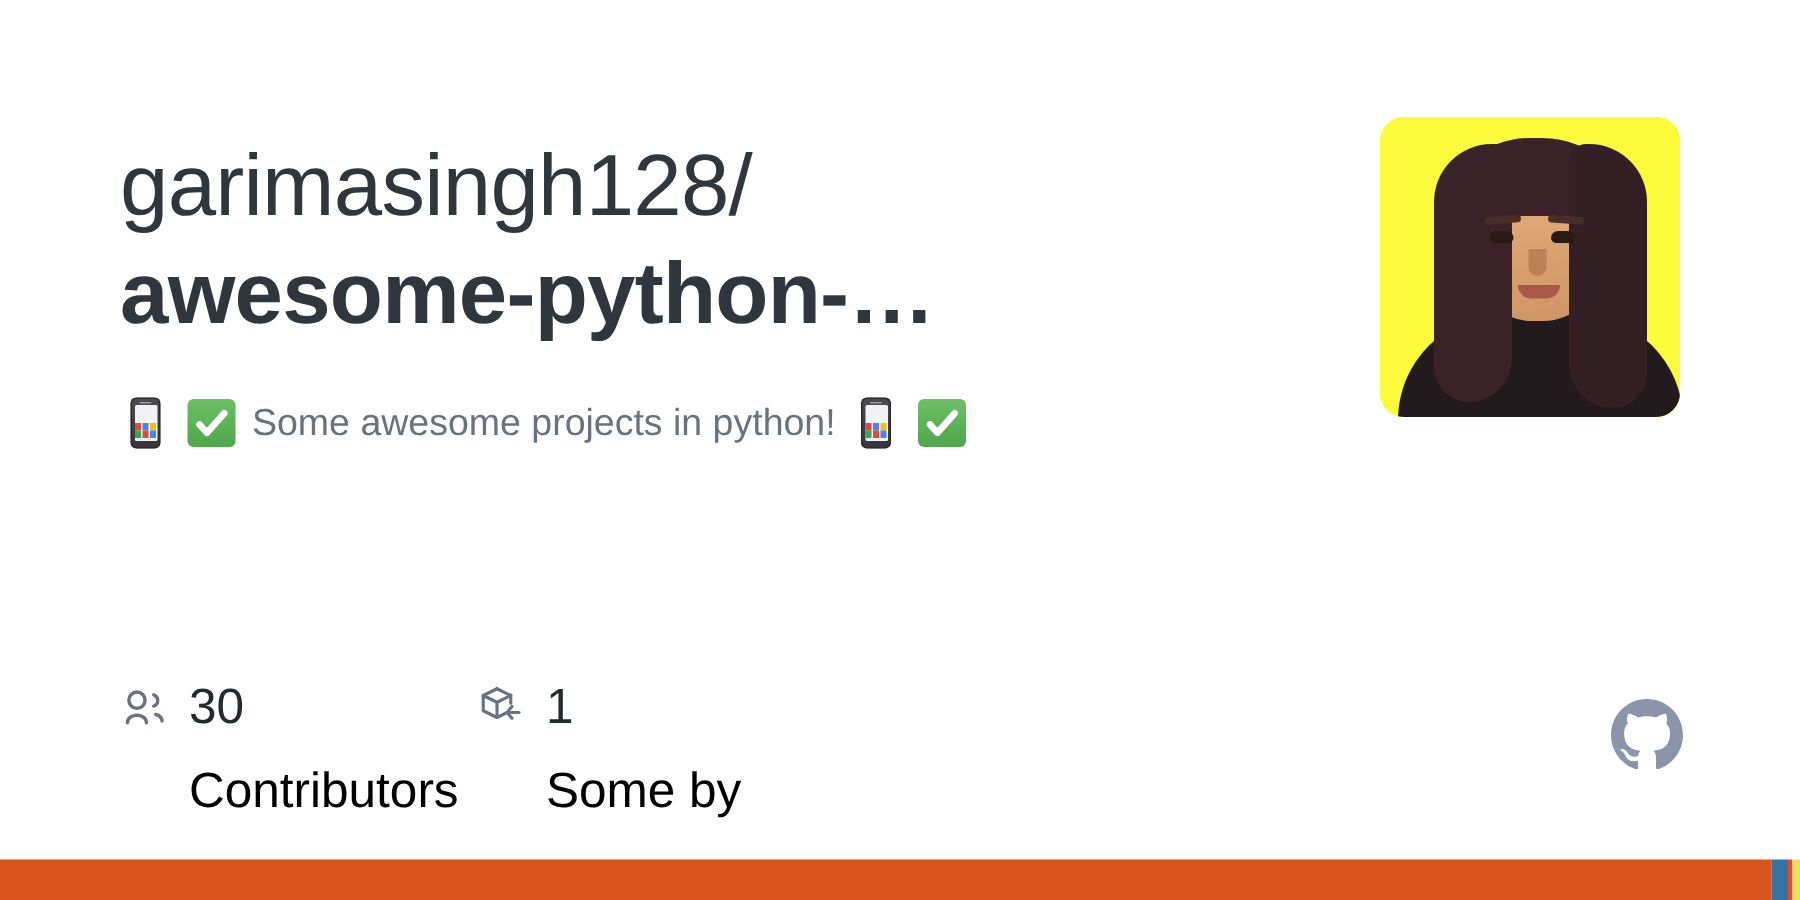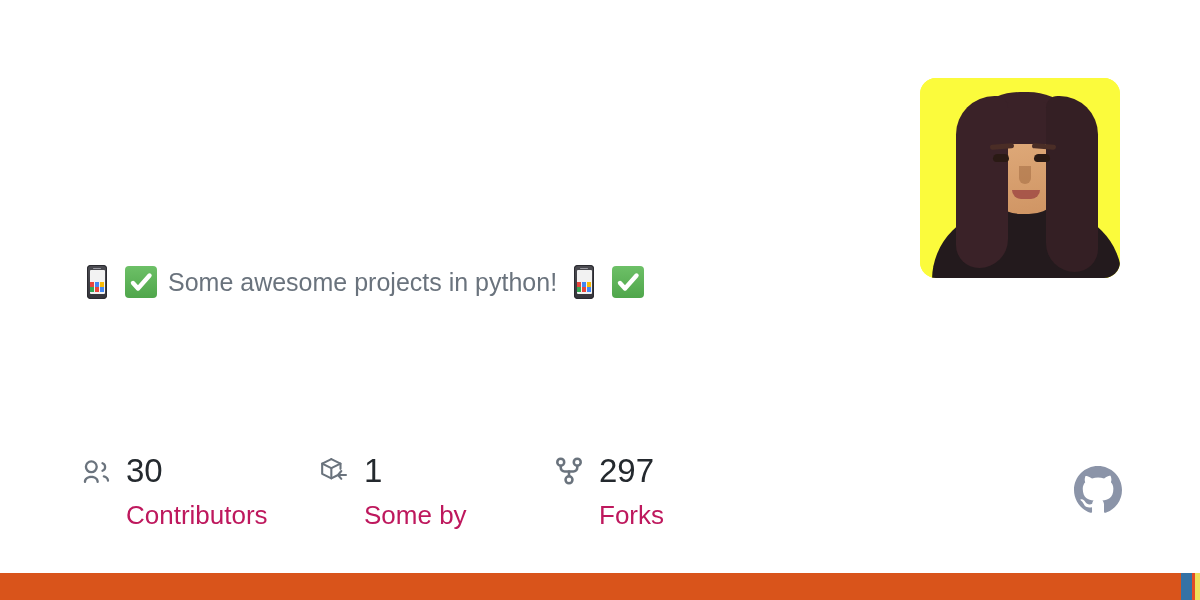--- a/index.html
+++ b/index.html
@@ -296,24 +296,24 @@
     color: #6a737d;
     flex: 0 0 auto;
   }
   .stat-value {
     color: #24292e;
     font-size: 33px;
     font-weight: 400;
     line-height: 38px;
   }
   .stat-label {
-    color: #be185d;
-    font-size: 26px;
+    color: #000000;
+    font-size: 33px;
     line-height: 34px;
-    margin-top: 8px;
+    margin-top: 20px;
     margin-left: 46px;
   }
 
   
   .gh-mark {
     position: absolute;
     left: 1074px;
     top: 466px;
     width: 48px;
     height: 48px;
@@ -331,20 +331,26 @@
   }
   .lang-seg {
     height: 100%;
   }
 </style>
 </head>
 <body>
 
 <div class="card" style="background: rgb(255, 255, 255);">
 
+  <div class="title-block">
+    <h1 class="repo-title" style="color: rgb(47, 54, 61);">
+      <span class="owner-line">garimasingh128/</span>
+      <span class="repo-line">awesome-python-…</span>
+    </h1>
+  </div>
 
   <div class="description" style="color: rgb(106, 115, 125);">
     <span class="emoji emoji-phone">
       <span class="phone-body"></span>
       <span class="phone-screen"></span>
       <span class="phone-speaker"></span>
       <span class="phone-apps">
           <i></i>
           <i></i>
           <i></i>
@@ -425,35 +431,20 @@
             <path d="M16.2 11.4h-4.4"></path>
             <path d="M13.4 9l-2 2.4 2 2.3"></path>
           </svg>
         </span>
         <span class="stat-value">1</span>
       </div>
       <div class="stat-label">Some by</div>
     </div>
 
 
-    <div class="stat stat-forks">
-      <div class="stat-top">
-        <span class="stat-icon">
-          <svg width="30" height="30" viewBox="0 0 16 16" fill="none" stroke="currentColor" stroke-width="1.35" stroke-linecap="round" aria-hidden="true">
-            <circle cx="3.6" cy="3.3" r="1.85"></circle>
-            <circle cx="12.4" cy="3.3" r="1.85"></circle>
-            <circle cx="8" cy="12.7" r="1.85"></circle>
-            <path d="M3.6 5.15v1.1a2 2 0 0 0 2 2h4.8a2 2 0 0 0 2-2v-1.1"></path>
-            <path d="M8 8.25v2.6"></path>
-          </svg>
-        </span>
-        <span class="stat-value">297</span>
-      </div>
-      <div class="stat-label">Forks</div>
-    </div>
 
   </div>
 
   <div class="gh-mark" style="color: rgb(139, 148, 168);">
     <svg width="48" height="48" viewBox="0 0 16 16" fill="currentColor" aria-hidden="true">
       <path d="M8 0C3.58 0 0 3.58 0 8c0 3.54 2.29 6.53 5.47 7.59.4.07.55-.17.55-.38
                0-.19-.01-.82-.01-1.49-2.01.37-2.53-.49-2.69-.94-.09-.23-.48-.94-.82-1.13
                -.28-.15-.68-.52-.01-.53.63-.01 1.08.58 1.23.82.72 1.21 1.87.87 2.33.66
                .07-.52.28-.87.51-1.07-1.78-.2-3.64-.89-3.64-3.95 0-.87.31-1.59.82-2.15
                -.08-.2-.36-1.02.08-2.12 0 0 .67-.21 2.2.82.64-.18 1.32-.27 2-.27

